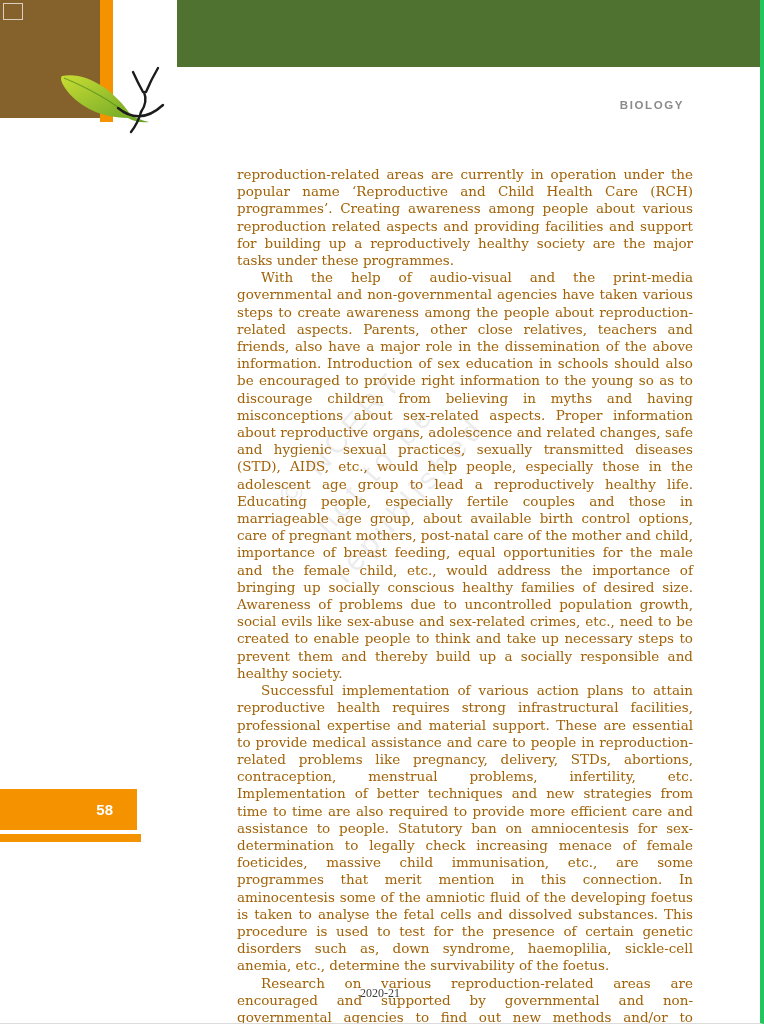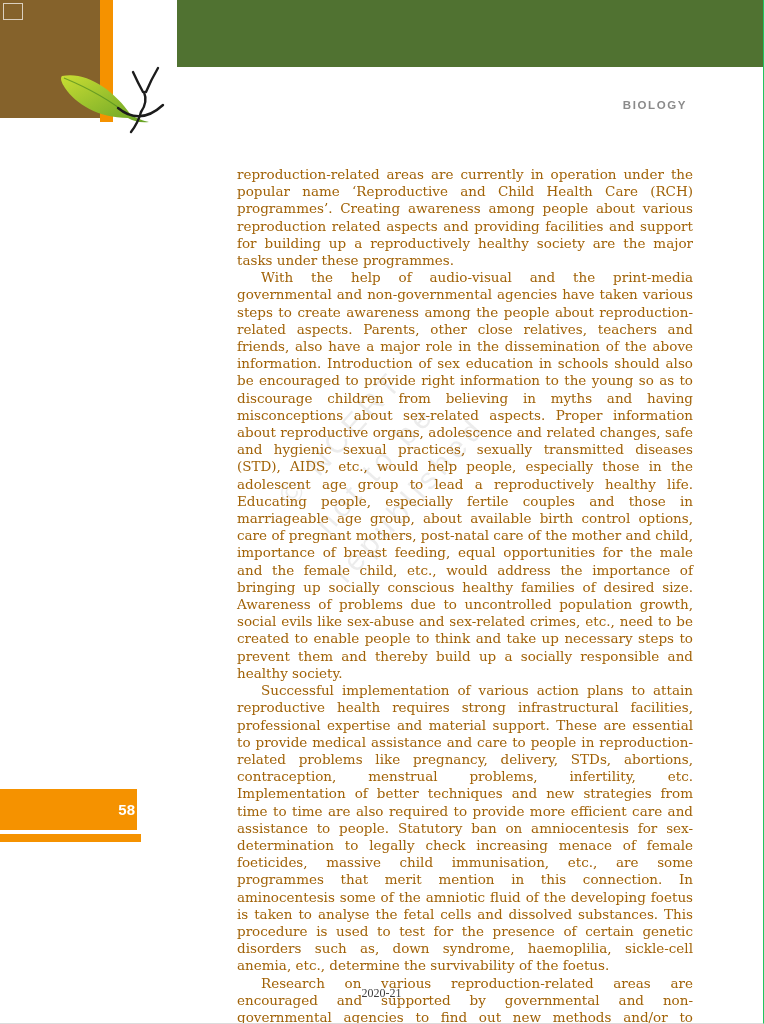--- a/index.html
+++ b/index.html
@@ -1,19 +1,19 @@
 <!DOCTYPE html>
 <html><head>
 <meta charset="utf-8">
 <style>
   html,body{margin:0;padding:0;background:#ffffff;}
   .page{
     position:relative;width:764px;height:1024px;background:#fff;overflow:hidden;
     font-family:"DejaVu Serif","Liberation Serif",serif;
-    border-right:1px solid #22c55e;border-bottom:1px solid #dcdcdc;box-sizing:border-box;
+    border-right:4px solid #22c55e;border-bottom:1px solid #dcdcdc;box-sizing:border-box;
   }
   
   .green-bar{position:absolute;left:177px;top:0;right:0;height:67px;background:#507231;}
   .brown-box{position:absolute;left:0;top:0;width:100px;height:118px;background:#85622b;}
   .corner-square{position:absolute;left:3px;top:3px;width:18px;height:15px;border:1px solid rgba(255,255,255,.7);}
   .orange-stripe{position:absolute;left:100px;top:0;width:13px;height:122px;background:#f59200;}
   .logo-art{position:absolute;left:40px;top:52px;width:140px;height:92px;}
   .running-head{
     position:absolute;top:99px;right:76px;
     font-family:"Liberation Sans",sans-serif;font-size:11.5px;letter-spacing:1.6px;
@@ -36,21 +36,21 @@
   .body-text p.indent{text-indent:24px;}
   .body-text b{font-weight:normal;}
   .body-text i{font-style:italic;text-decoration:underline;}
   
   .page-tab{
     position:absolute;left:0;top:789px;width:137px;height:41px;background:#f59200;
     display:flex;align-items:center;justify-content:flex-end;
   }
   .page-tab span{
     font-family:"Liberation Sans",sans-serif;font-weight:bold;font-size:15px;
-    color:#ffffff;padding-right:2px;
+    color:#ffffff;padding-right:24px;
   }
   .page-tab-strip{position:absolute;left:0;top:834px;width:141px;height:8px;background:#f59200;}
   
   .footer{
     position:absolute;left:0;right:0;top:986px;text-align:center;
     font-family:Liberation Serif, serif;font-size:12px;color:#3d3d3d;
   }
 </style>
 </head>
 <body>

